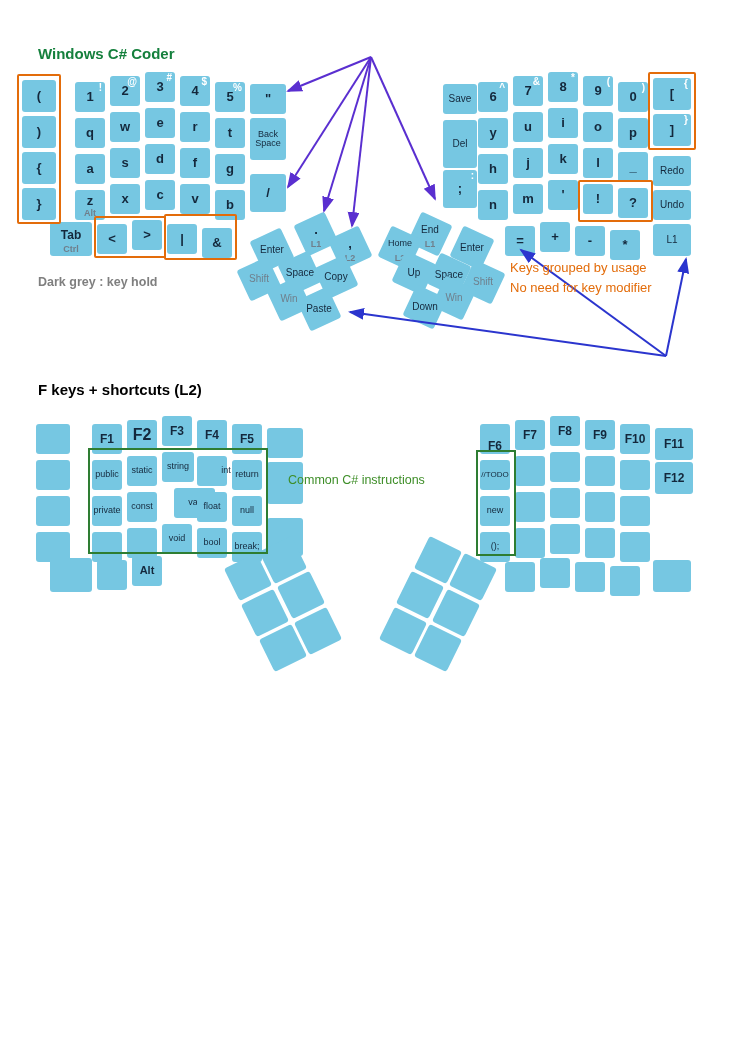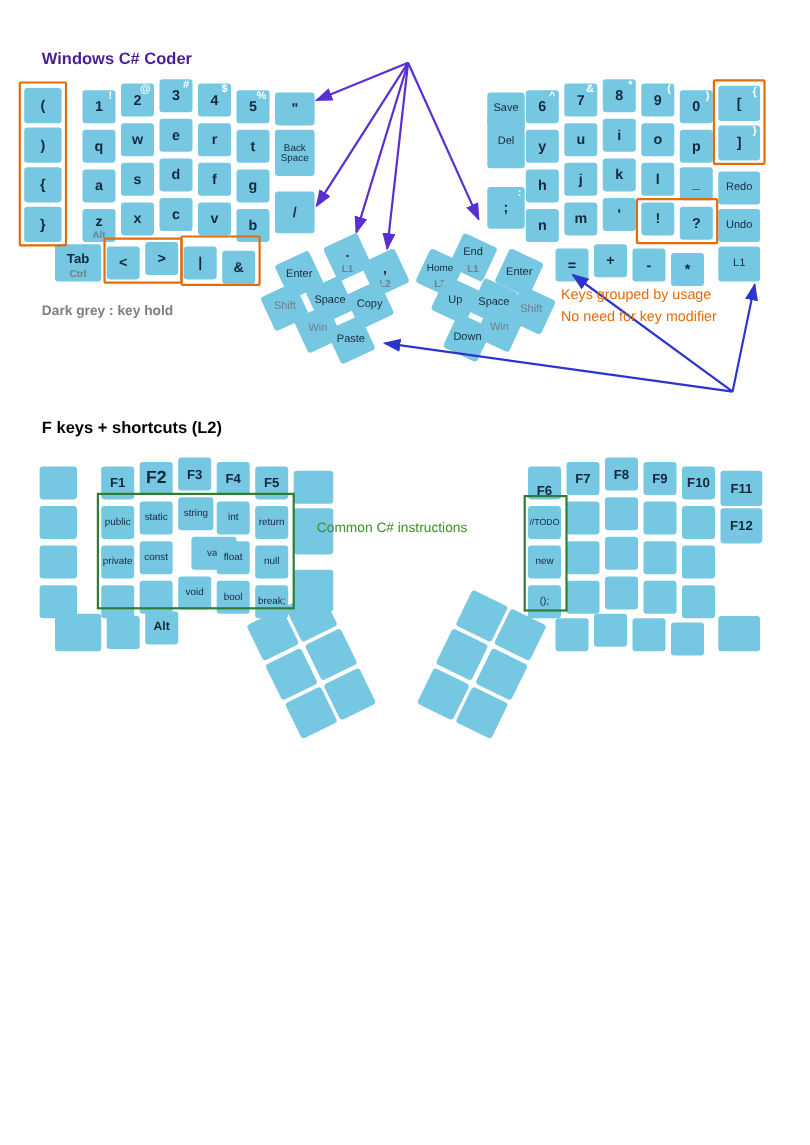--- a/index.html
+++ b/index.html
@@ -37,21 +37,21 @@
   .obox { position: absolute; border: 2.5px solid var(--orange, #E36C0A); border-radius: 2px; z-index: 20; pointer-events: none; }
   .gbox { position: absolute; border: 2px solid var(--green, #2E7D32); z-index: 20; pointer-events: none; }
 
   #overlay { position: absolute; left: 0; top: 0; z-index: 30; pointer-events: none; }
   #overlay line.p { stroke: var(--purple, #5A2FD0); stroke-width: 2; }
   #overlay line.b { stroke: var(--blue, #2B35CE); stroke-width: 2; }
   #overlay .mp { fill: var(--purple, #5A2FD0); }
   #overlay .mb { fill: var(--blue, #2B35CE); }
 
   .note { position: absolute; z-index: 40; white-space: nowrap; }
-  .t1 { left: 38px; top: 45px; font-size: 15px; font-weight: bold; color: #4c1d95; }
+  .t1 { left: 38px; top: 45px; font-size: 15px; font-weight: bold; color: #15803d; }
   .t2 { left: 38px; top: 381px; font-size: 15px; font-weight: bold; color: #000; }
   .purpleN { left: 248px; top: 32px; font-size: 13.5px; color: var(--purpletext, #7030A0); }
   .o1 { left: 510px; top: 260px; font-size: 13px; color: var(--orange, #E36C0A); }
   .o2 { left: 510px; top: 280px; font-size: 13px; color: var(--orange, #E36C0A); }
   .blueN { left: 482px; top: 362px; font-size: 13.5px; color: var(--blue, #2B35CE); }
   .greyN { left: 38px; top: 275px; font-size: 12.5px; font-weight: bold; color: var(--legend, #7F7F7F); }
   .greenN { left: 288px; top: 473px; font-size: 12.5px; color: var(--greentext, #3E8E28); }
 </style>
 </head>
 <body>
@@ -288,21 +288,21 @@
         <span class="main" style="font-weight: bold; font-size: 13px;">0</span>
         <span class="sub">)</span>
       </div>
     </div>
     <div class="key" style="left: 653px; top: 78px; width: 38px; height: 32px;">
       <div class="inner">
         <span class="main" style="font-weight: bold; font-size: 13px;">[</span>
         <span class="sub">{</span>
       </div>
     </div>
-    <div class="key" style="left: 443px; top: 105px; width: 34px; height: 48px;">
+    <div class="key" style="left: 443px; top: 120px; width: 34px; height: 48px;">
       <div class="inner">
         <span class="main" style="font-weight: normal; font-size: 10px;">Del</span>
       </div>
     </div>
     <div class="key" style="left: 478px; top: 118px; width: 30px; height: 30px;">
       <div class="inner">
         <span class="main" style="font-weight: bold; font-size: 13px;">y</span>
       </div>
     </div>
     <div class="key" style="left: 513px; top: 112px; width: 30px; height: 30px;">
@@ -574,21 +574,21 @@
         <span class="main" style="font-weight: normal; font-size: 9px;">void</span>
       </div>
     </div>
     <div class="key" style="left: 197px; top: 420px; width: 30px; height: 30px;">
       <div class="inner">
         <span class="main" style="font-weight: bold; font-size: 12px;">F4</span>
       </div>
     </div>
     <div class="key" style="left: 197px; top: 456px; width: 30px; height: 30px;">
       <div class="inner">
-        <span class="main" style="font-weight: normal; font-size: 9px;">int</span>
+        <span class="main" style="font-weight: normal; font-size: 9px; padding-left: 28px;">int</span>
       </div>
     </div>
     <div class="key" style="left: 197px; top: 492px; width: 30px; height: 30px;">
       <div class="inner">
         <span class="main" style="font-weight: normal; font-size: 9px;">float</span>
       </div>
     </div>
     <div class="key" style="left: 197px; top: 528px; width: 30px; height: 30px;">
       <div class="inner">
         <span class="main" style="font-weight: normal; font-size: 9px;">bool</span>

